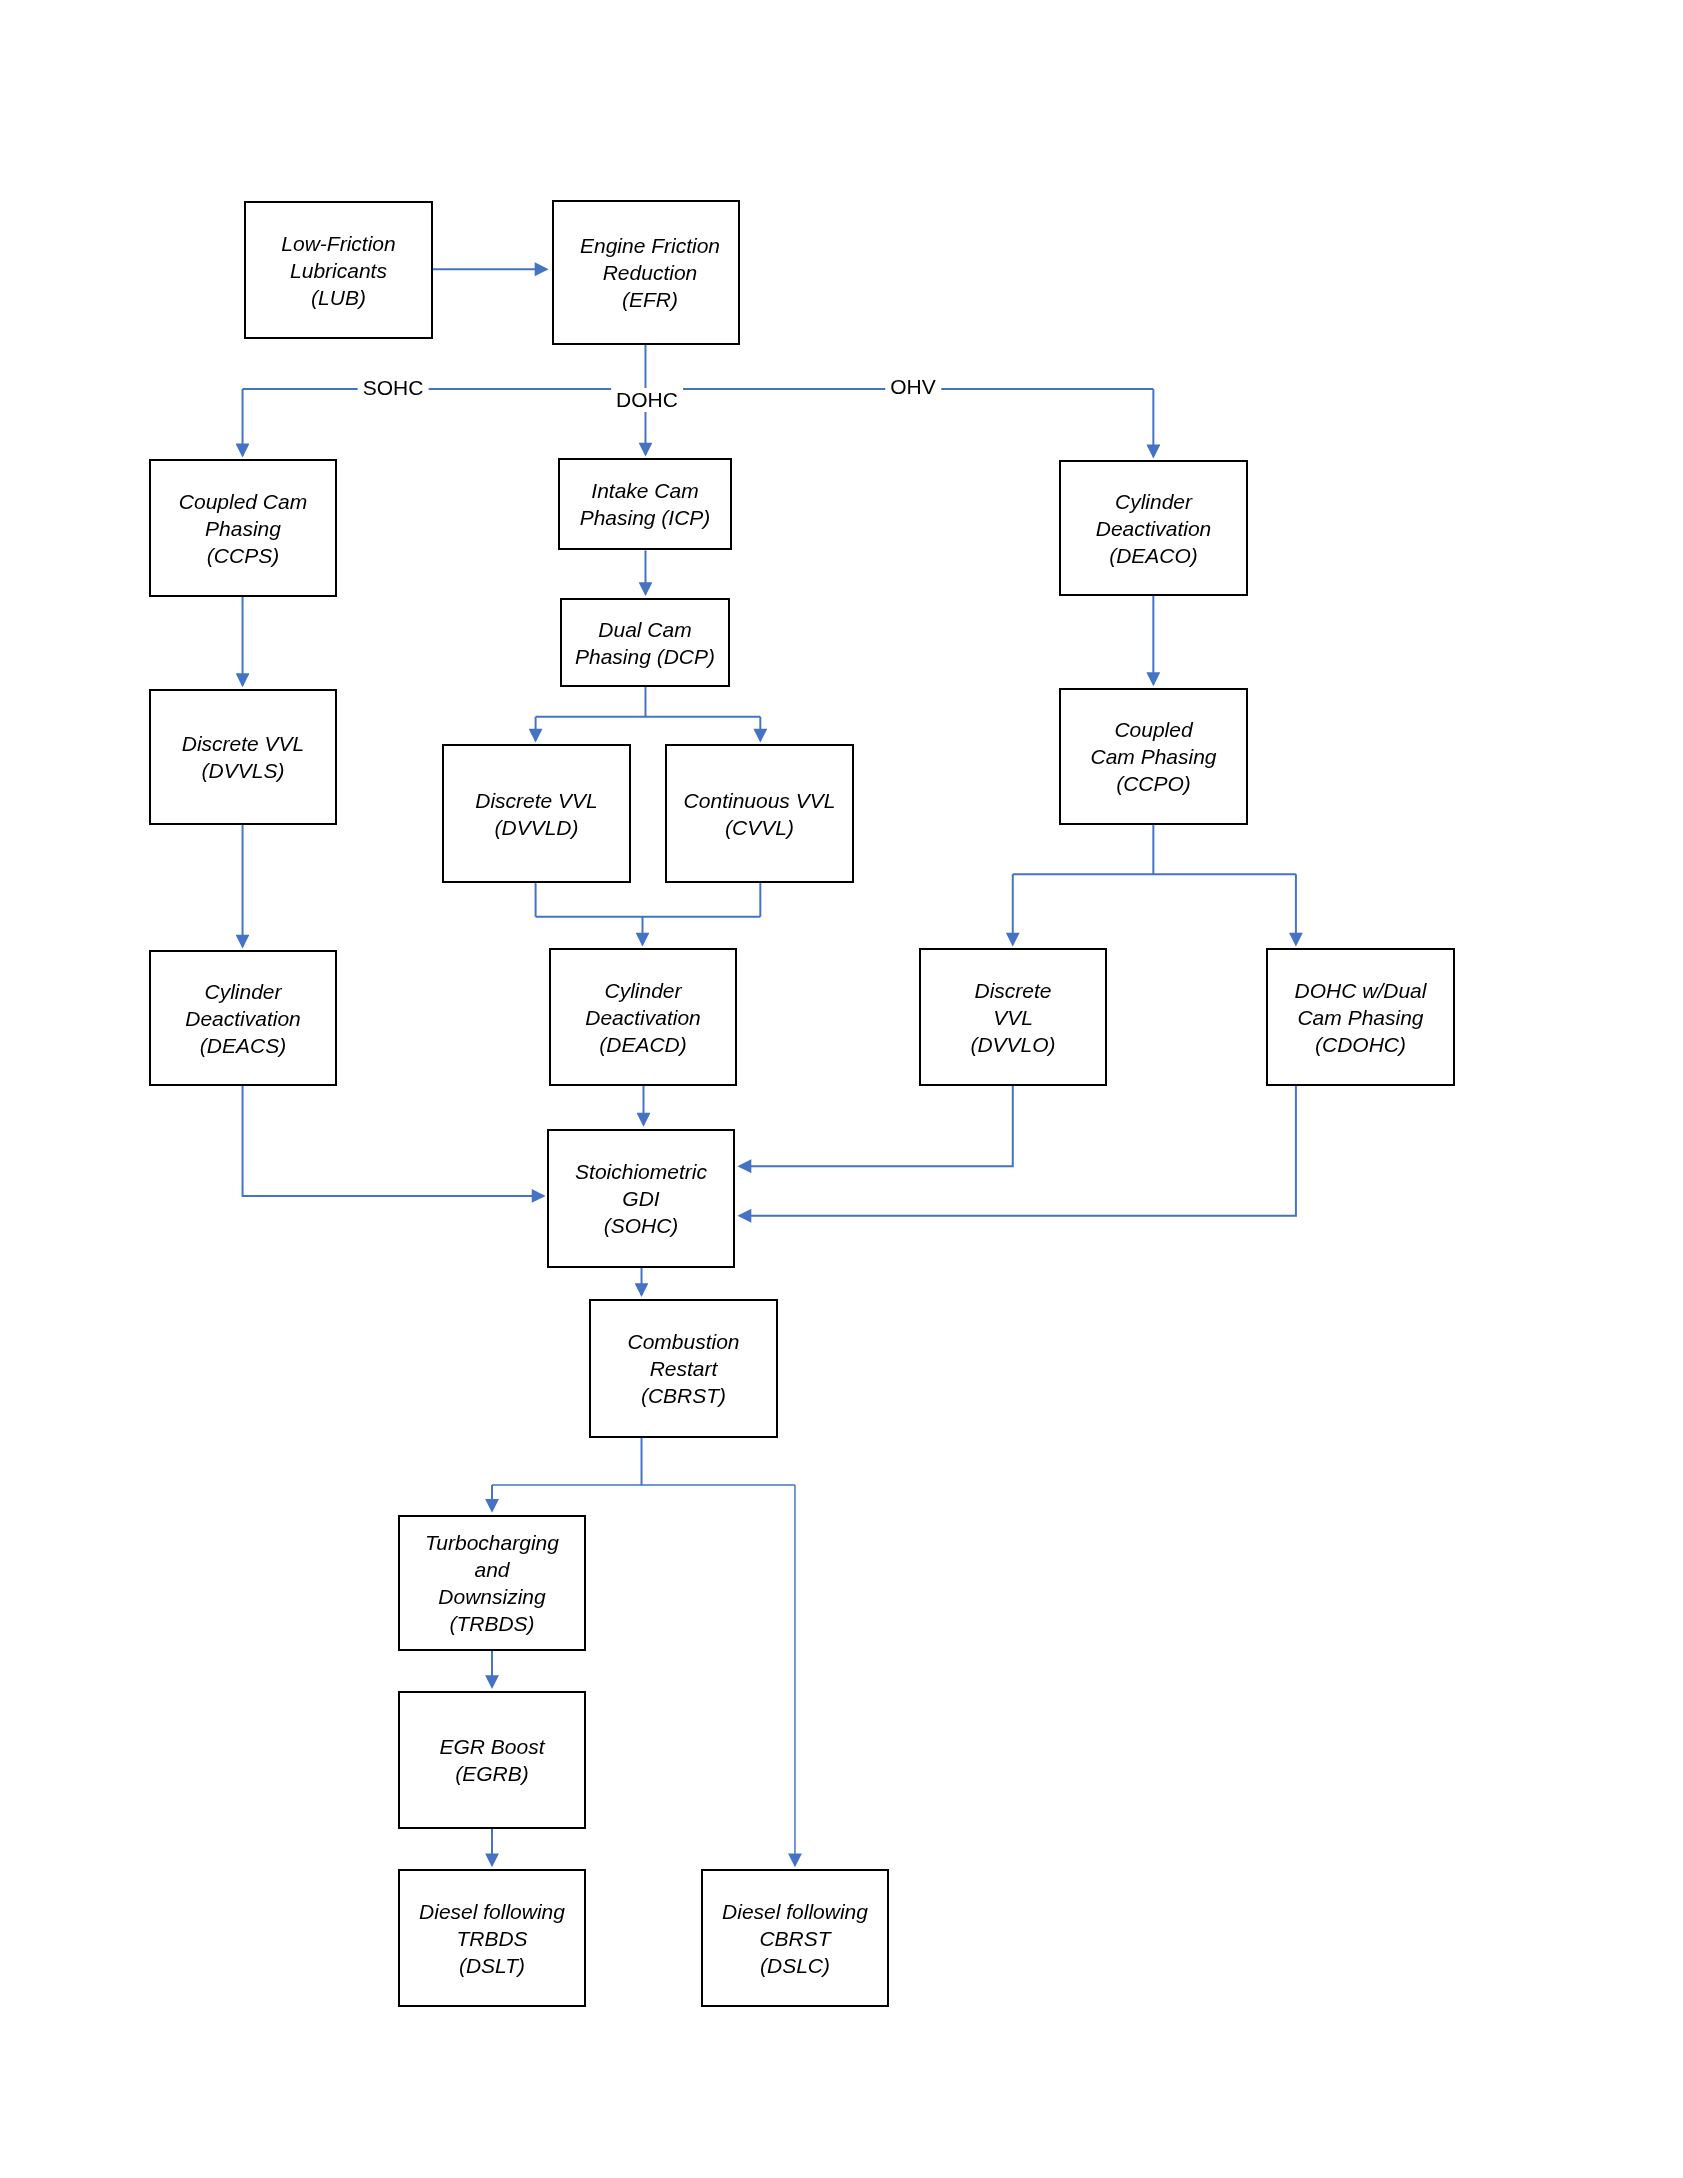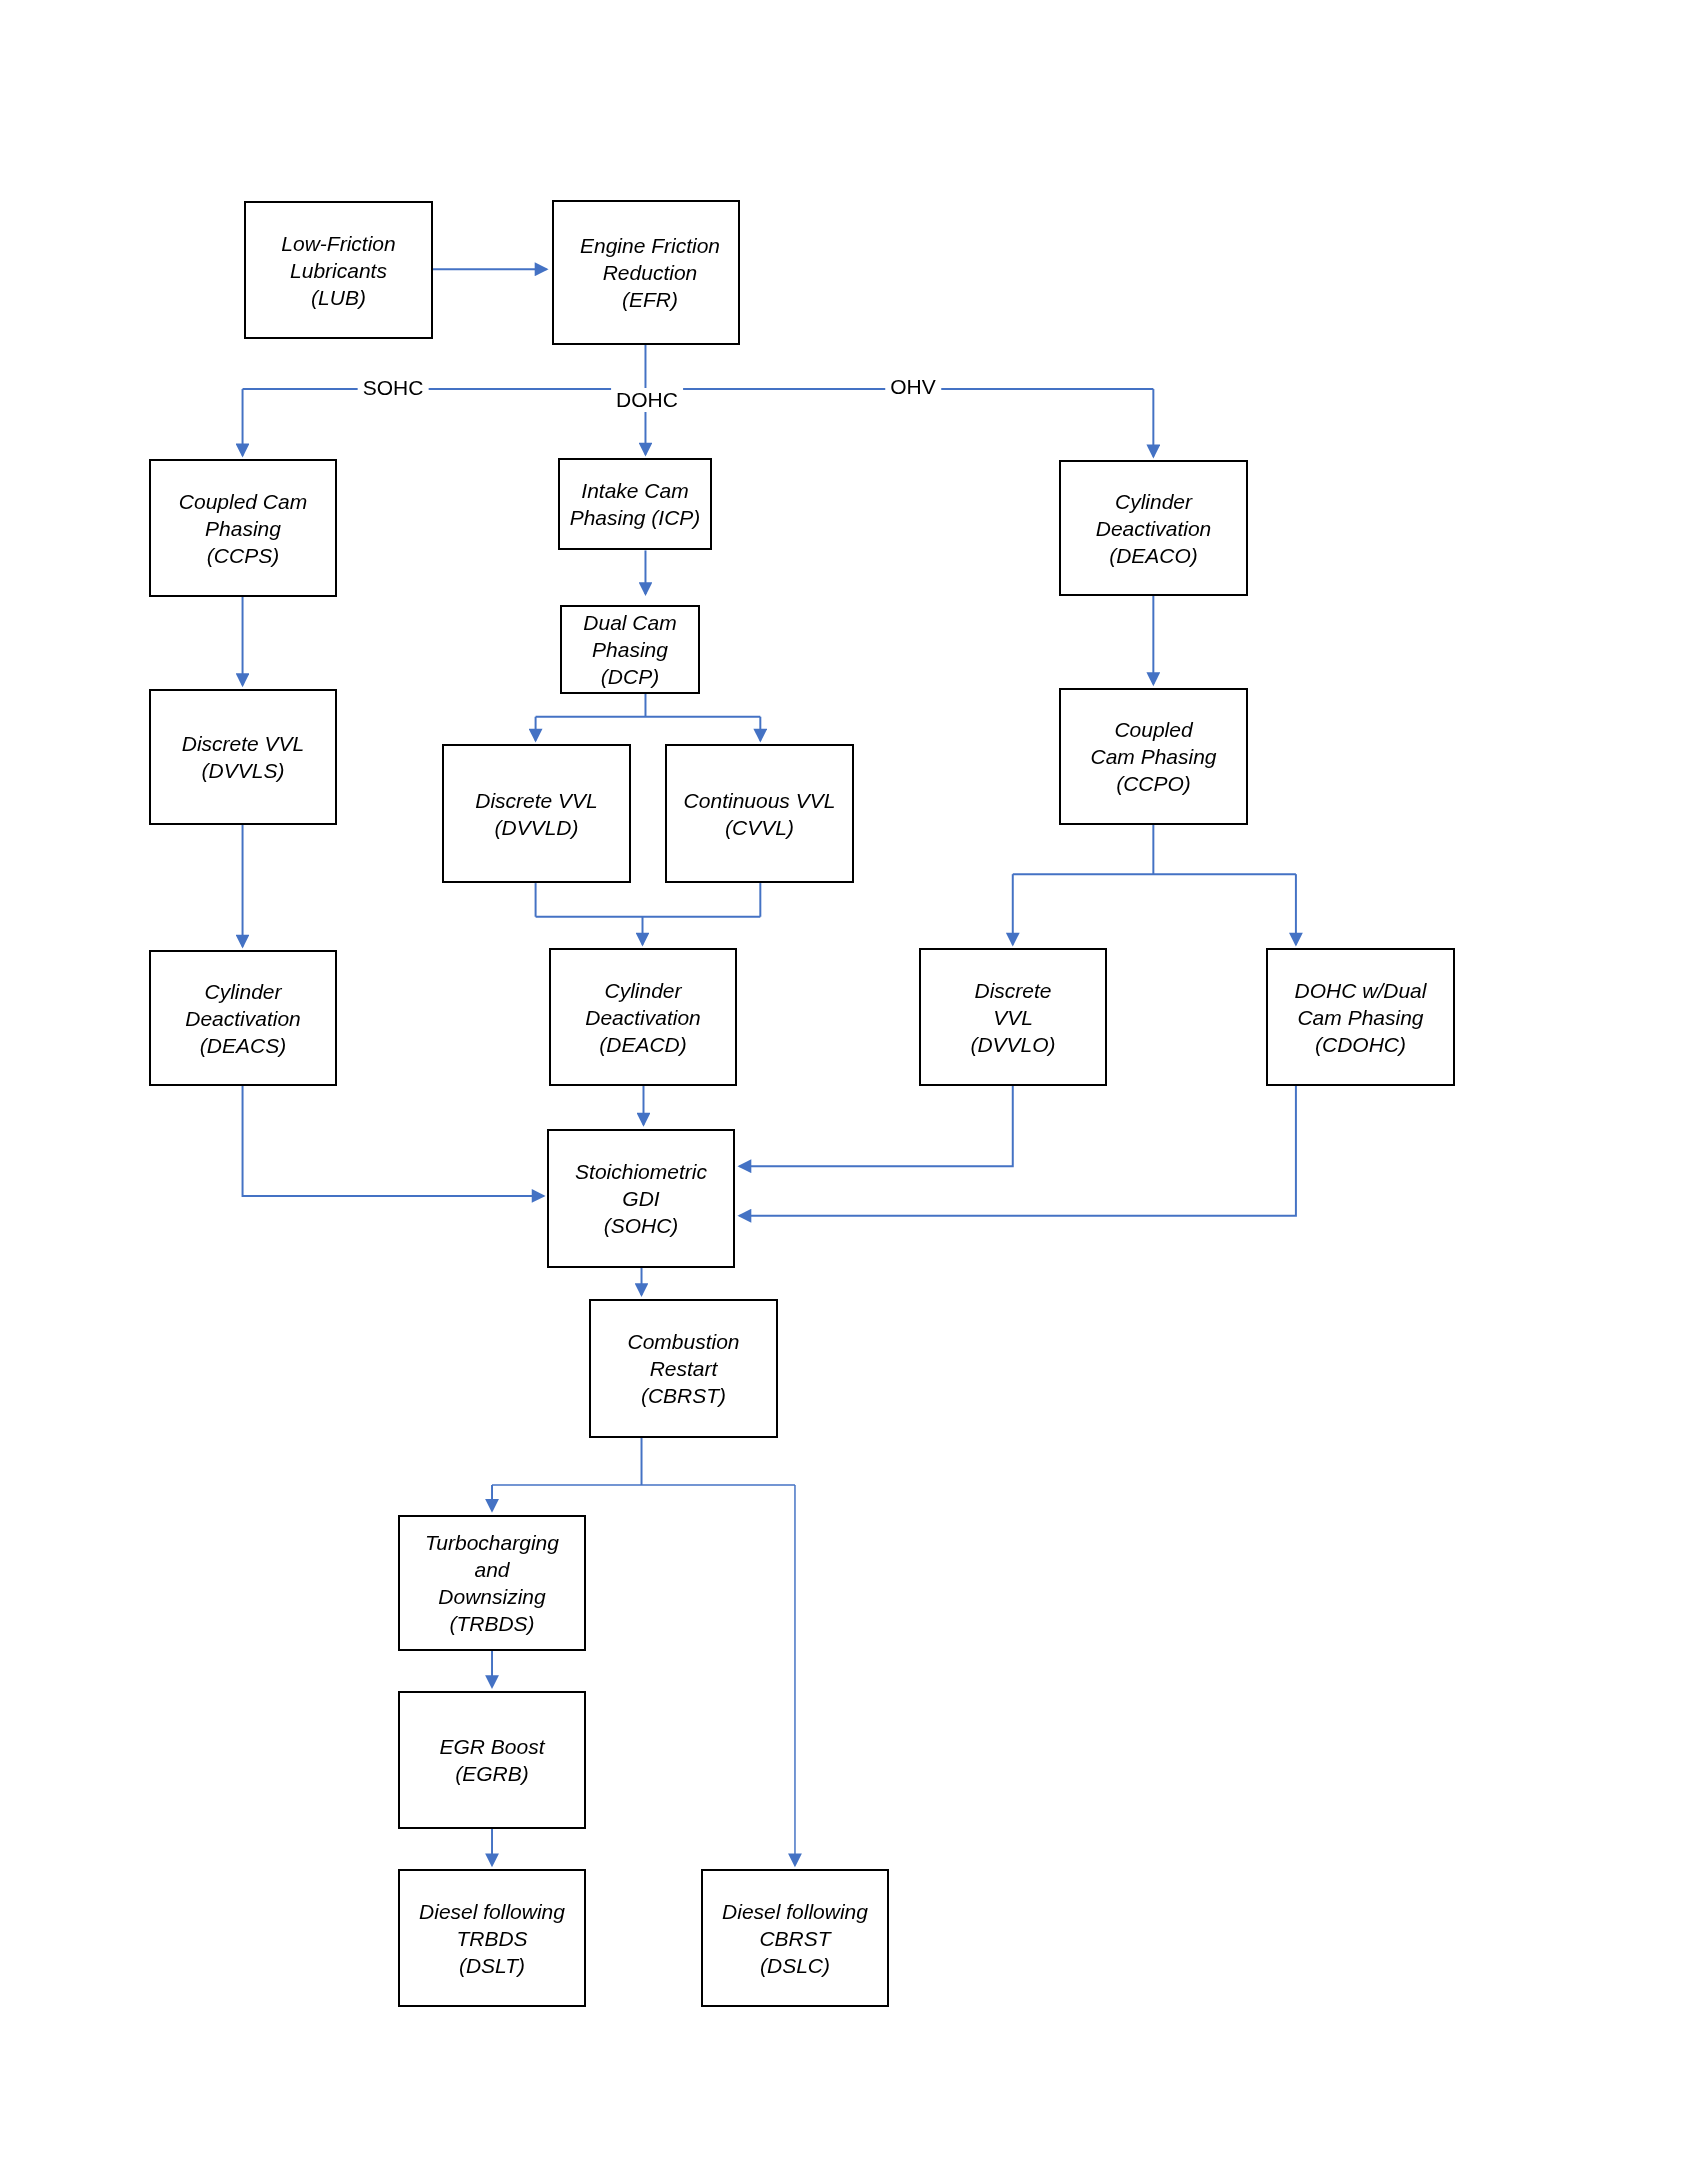--- a/index.html
+++ b/index.html
@@ -43,23 +43,23 @@
     background: #ffffff;
     padding: 0 5px;
     font-size: 21px;
     line-height: 24px;
     white-space: nowrap;
   }
   
   #n-lub   { left: 244px;  top: 201px;  width: 189px; height: 138px; }
   #n-efr   { left: 552px;  top: 200px;  width: 188px; height: 145px; padding-left: 8px; }
   #n-ccps  { left: 149px;  top: 459px;  width: 188px; height: 138px; }
-  #n-icp   { left: 558px;  top: 458px;  width: 154px; height: 92px;  }
+  #n-icp   { left: 558px;  top: 458px;  width: 174px; height: 92px;  }
   #n-deaco { left: 1059px; top: 460px;  width: 189px; height: 136px; }
-  #n-dcp   { left: 560px;  top: 598px;  width: 140px; height: 89px; margin-top: 7px;  }
+  #n-dcp   { left: 560px;  top: 598px;  width: 170px; height: 89px;  }
   #n-dvvls { left: 149px;  top: 689px;  width: 188px; height: 136px; }
   #n-ccpo  { left: 1059px; top: 688px;  width: 189px; height: 137px; }
   #n-dvvld { left: 442px;  top: 744px;  width: 189px; height: 139px; }
   #n-cvvl  { left: 665px;  top: 744px;  width: 189px; height: 139px; text-align: center; }
   #n-deacs { left: 149px;  top: 950px;  width: 188px; height: 136px; }
   #n-deacd { left: 549px;  top: 948px;  width: 188px; height: 138px; }
   #n-dvvlo { left: 919px;  top: 948px;  width: 188px; height: 138px; }
   #n-cdohc { left: 1266px; top: 948px;  width: 189px; height: 138px; }
   #n-sgdi  { left: 547px;  top: 1129px; width: 188px; height: 139px; }
   #n-cbrst { left: 547px;  top: 1299px; width: 189px; height: 139px; margin-left: 42px; }

